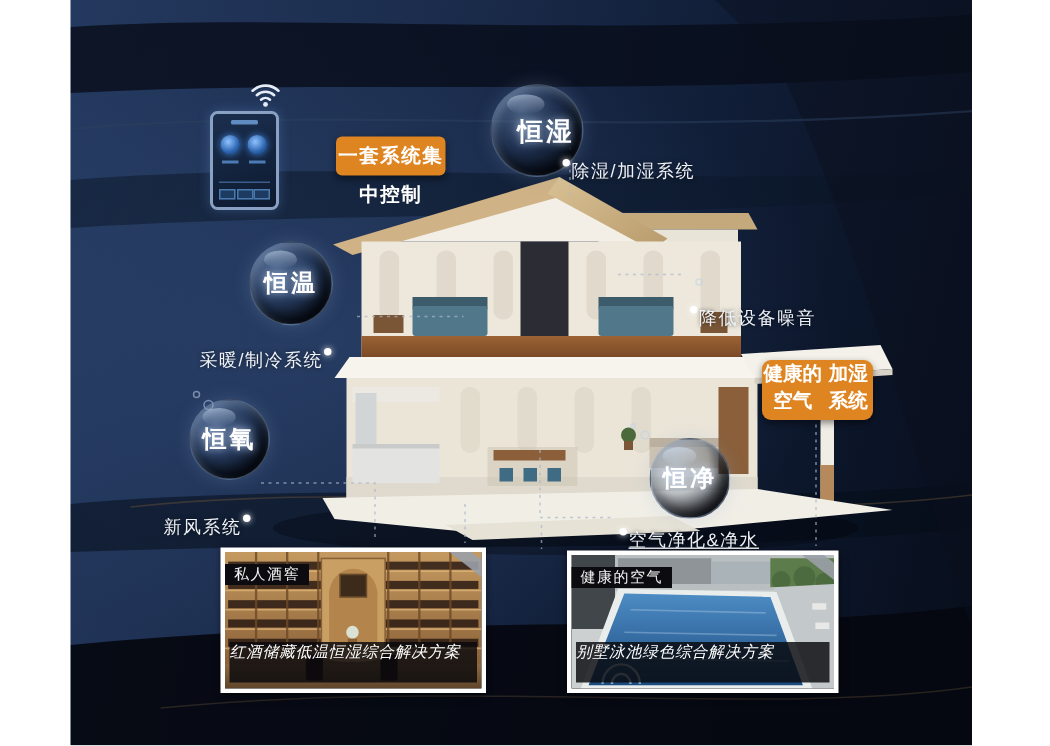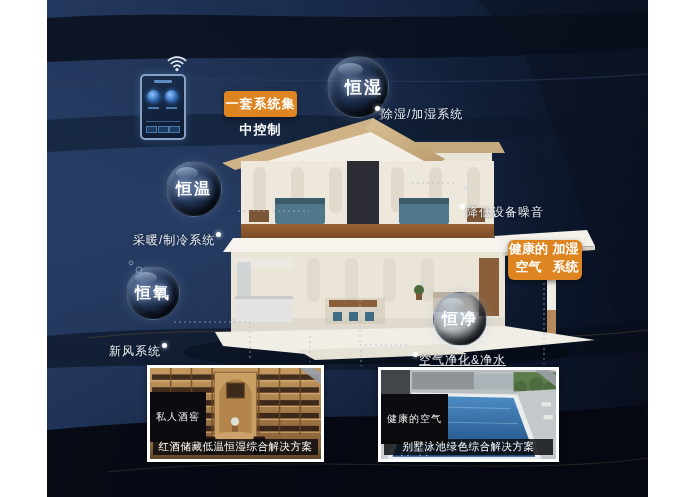--- a/index.html
+++ b/index.html
@@ -69,24 +69,24 @@
 
   
   .photo-card{position:absolute;background:#fff;padding:3px;box-shadow:0 1px 5px rgba(0,0,0,.55);}
   .card-wine{left:100px;top:365px;width:171px;height:91px;}
   .card-pool{left:331px;top:367px;width:175px;height:89px;}
   .photo-scene{position:absolute;left:3px;top:3px;right:3px;bottom:3px;overflow:hidden;background:#222;}
   .photo-scene svg{display:block;width:100%;height:100%;}
   .corner-ribbon{position:absolute;top:1px;right:-11px;width:36px;height:9px;
     background:#9aa0a8;transform:rotate(38deg);opacity:.9;}
   .photo-tag{position:absolute;top:11px;left:3px;background:#0c0c10;color:#f2f2f2;
-    font-family:"Liberation Serif", serif;font-size:10px;padding:18px 6px;letter-spacing:1px;margin-top:16px;}
-  .photo-caption{position:absolute;left:6px;right:6px;bottom:7px;height:16px;line-height:15px;
+    font-family:"Liberation Serif", serif;font-size:10px;padding:0 6px;letter-spacing:1px;}
+  .photo-caption{position:absolute;left:6px;right:6px;bottom:7px;height:27px;line-height:15px;
     background:rgba(8,8,12,.82);color:#fff;font-family:"Liberation Serif", serif;
-    font-size:10.5px;text-align:center;letter-spacing:.5px;white-space:nowrap;overflow:hidden;}
+    font-size:10.5px;letter-spacing:.5px;white-space:nowrap;overflow:hidden;font-style:italic;}
 </style>
 </head>
 <body>
 
 <div class="page">
   <div class="art">
 
     <svg class="bgsvg" viewBox="0 0 601 497">
       <defs>
         <linearGradient id="wood" x1="0" y1="0" x2="0" y2="1">

